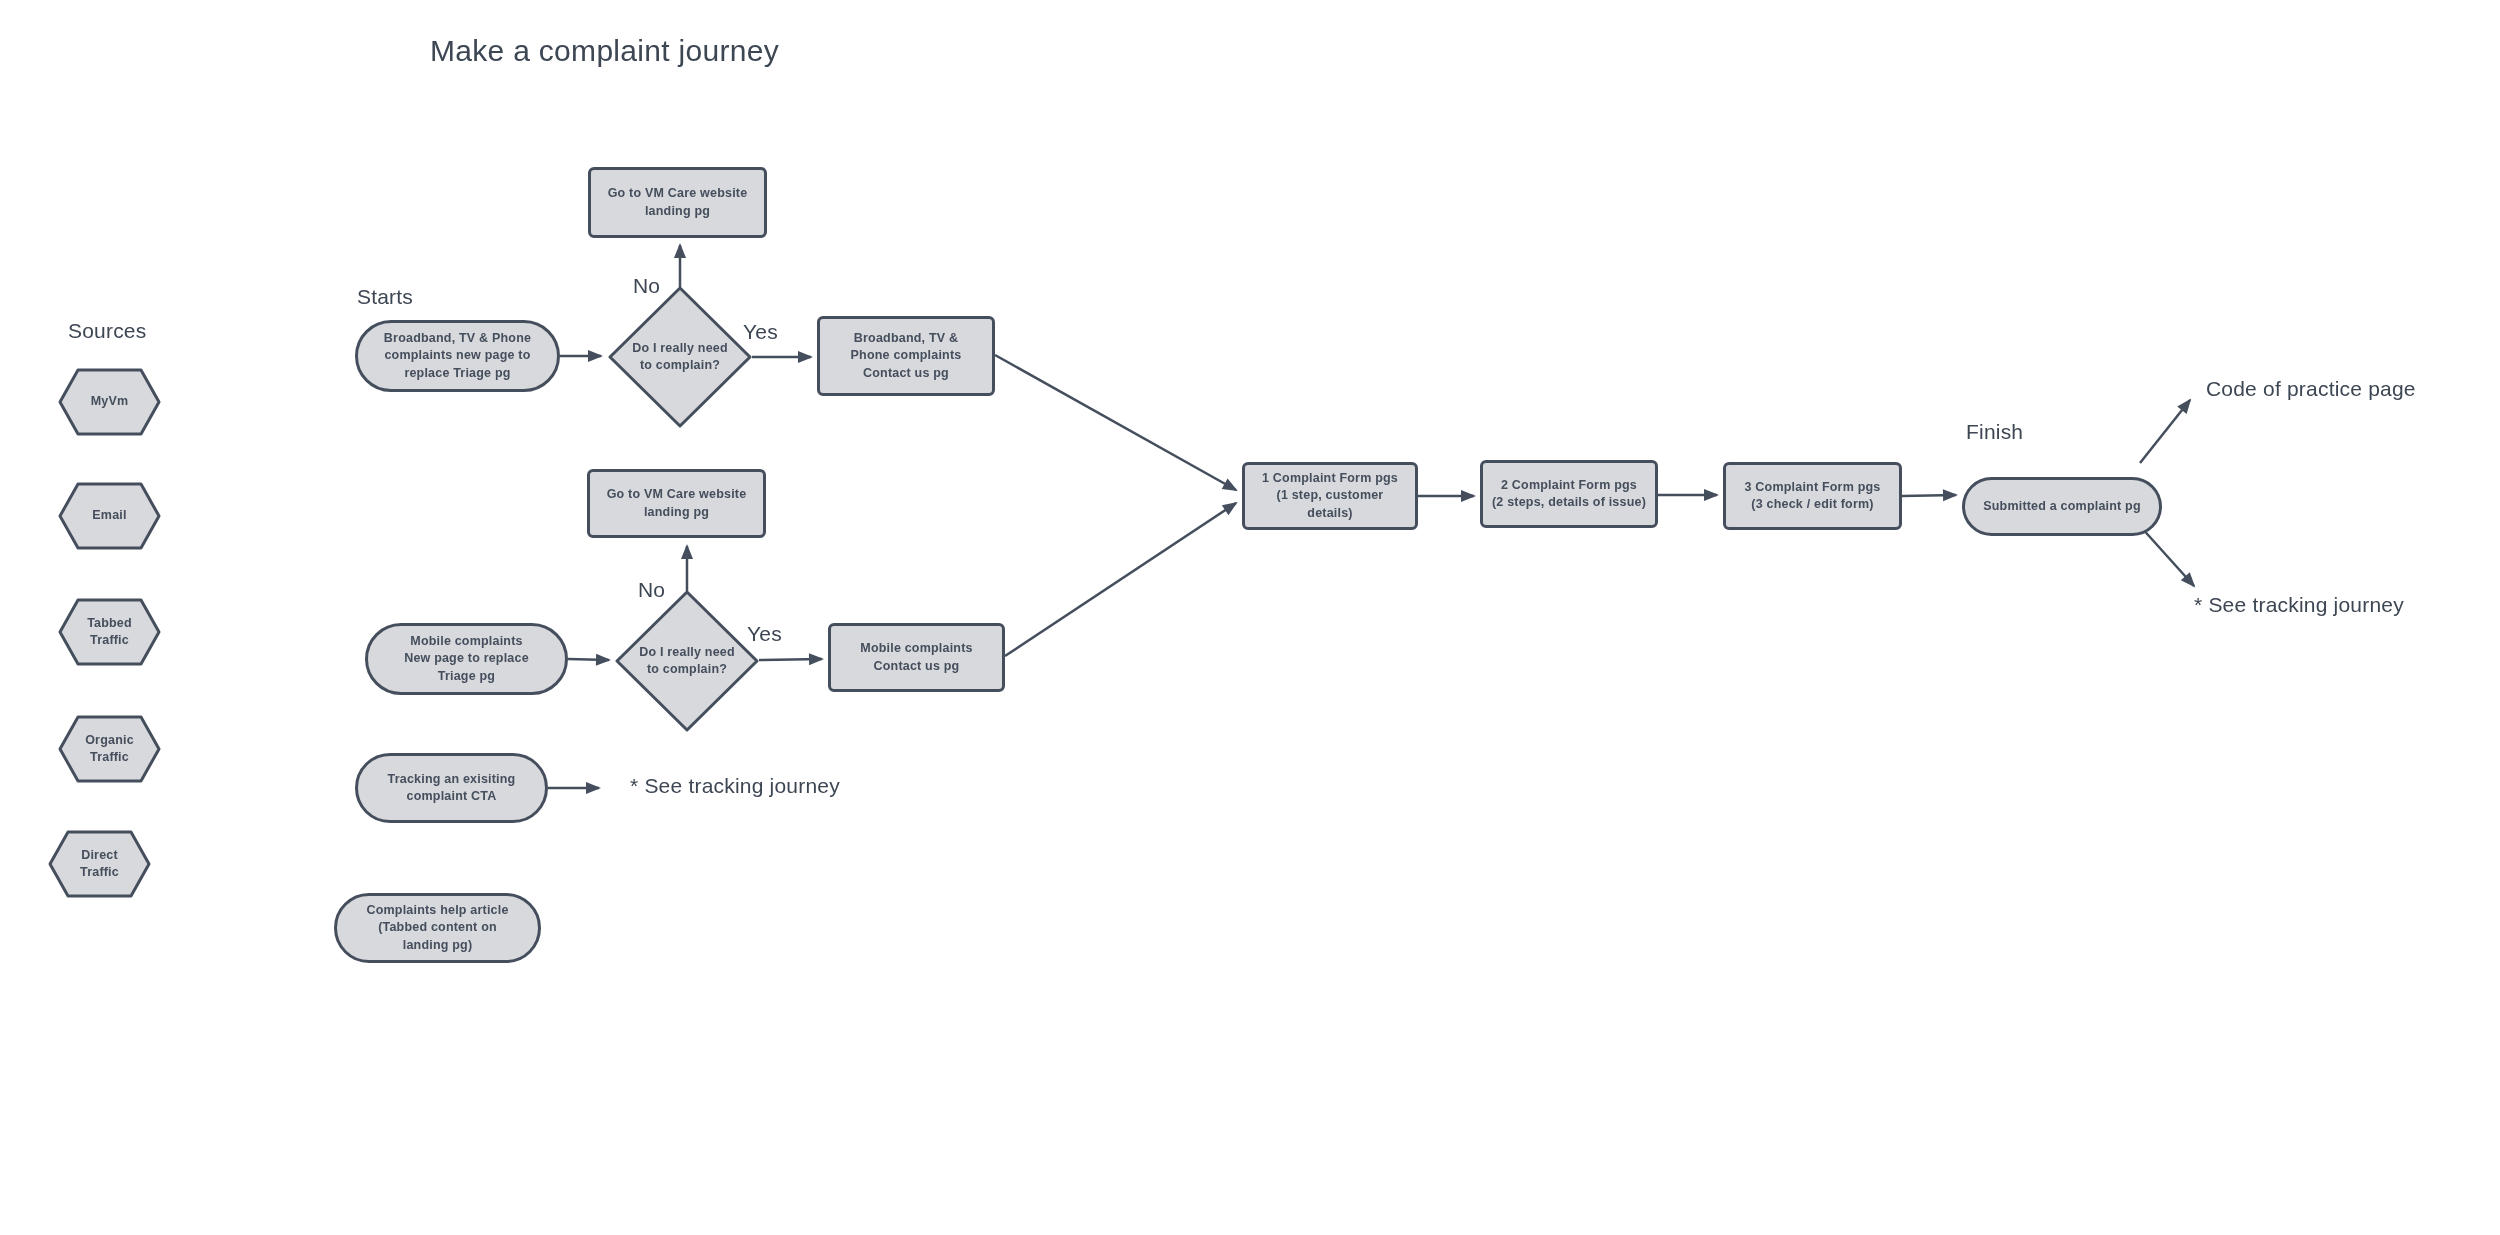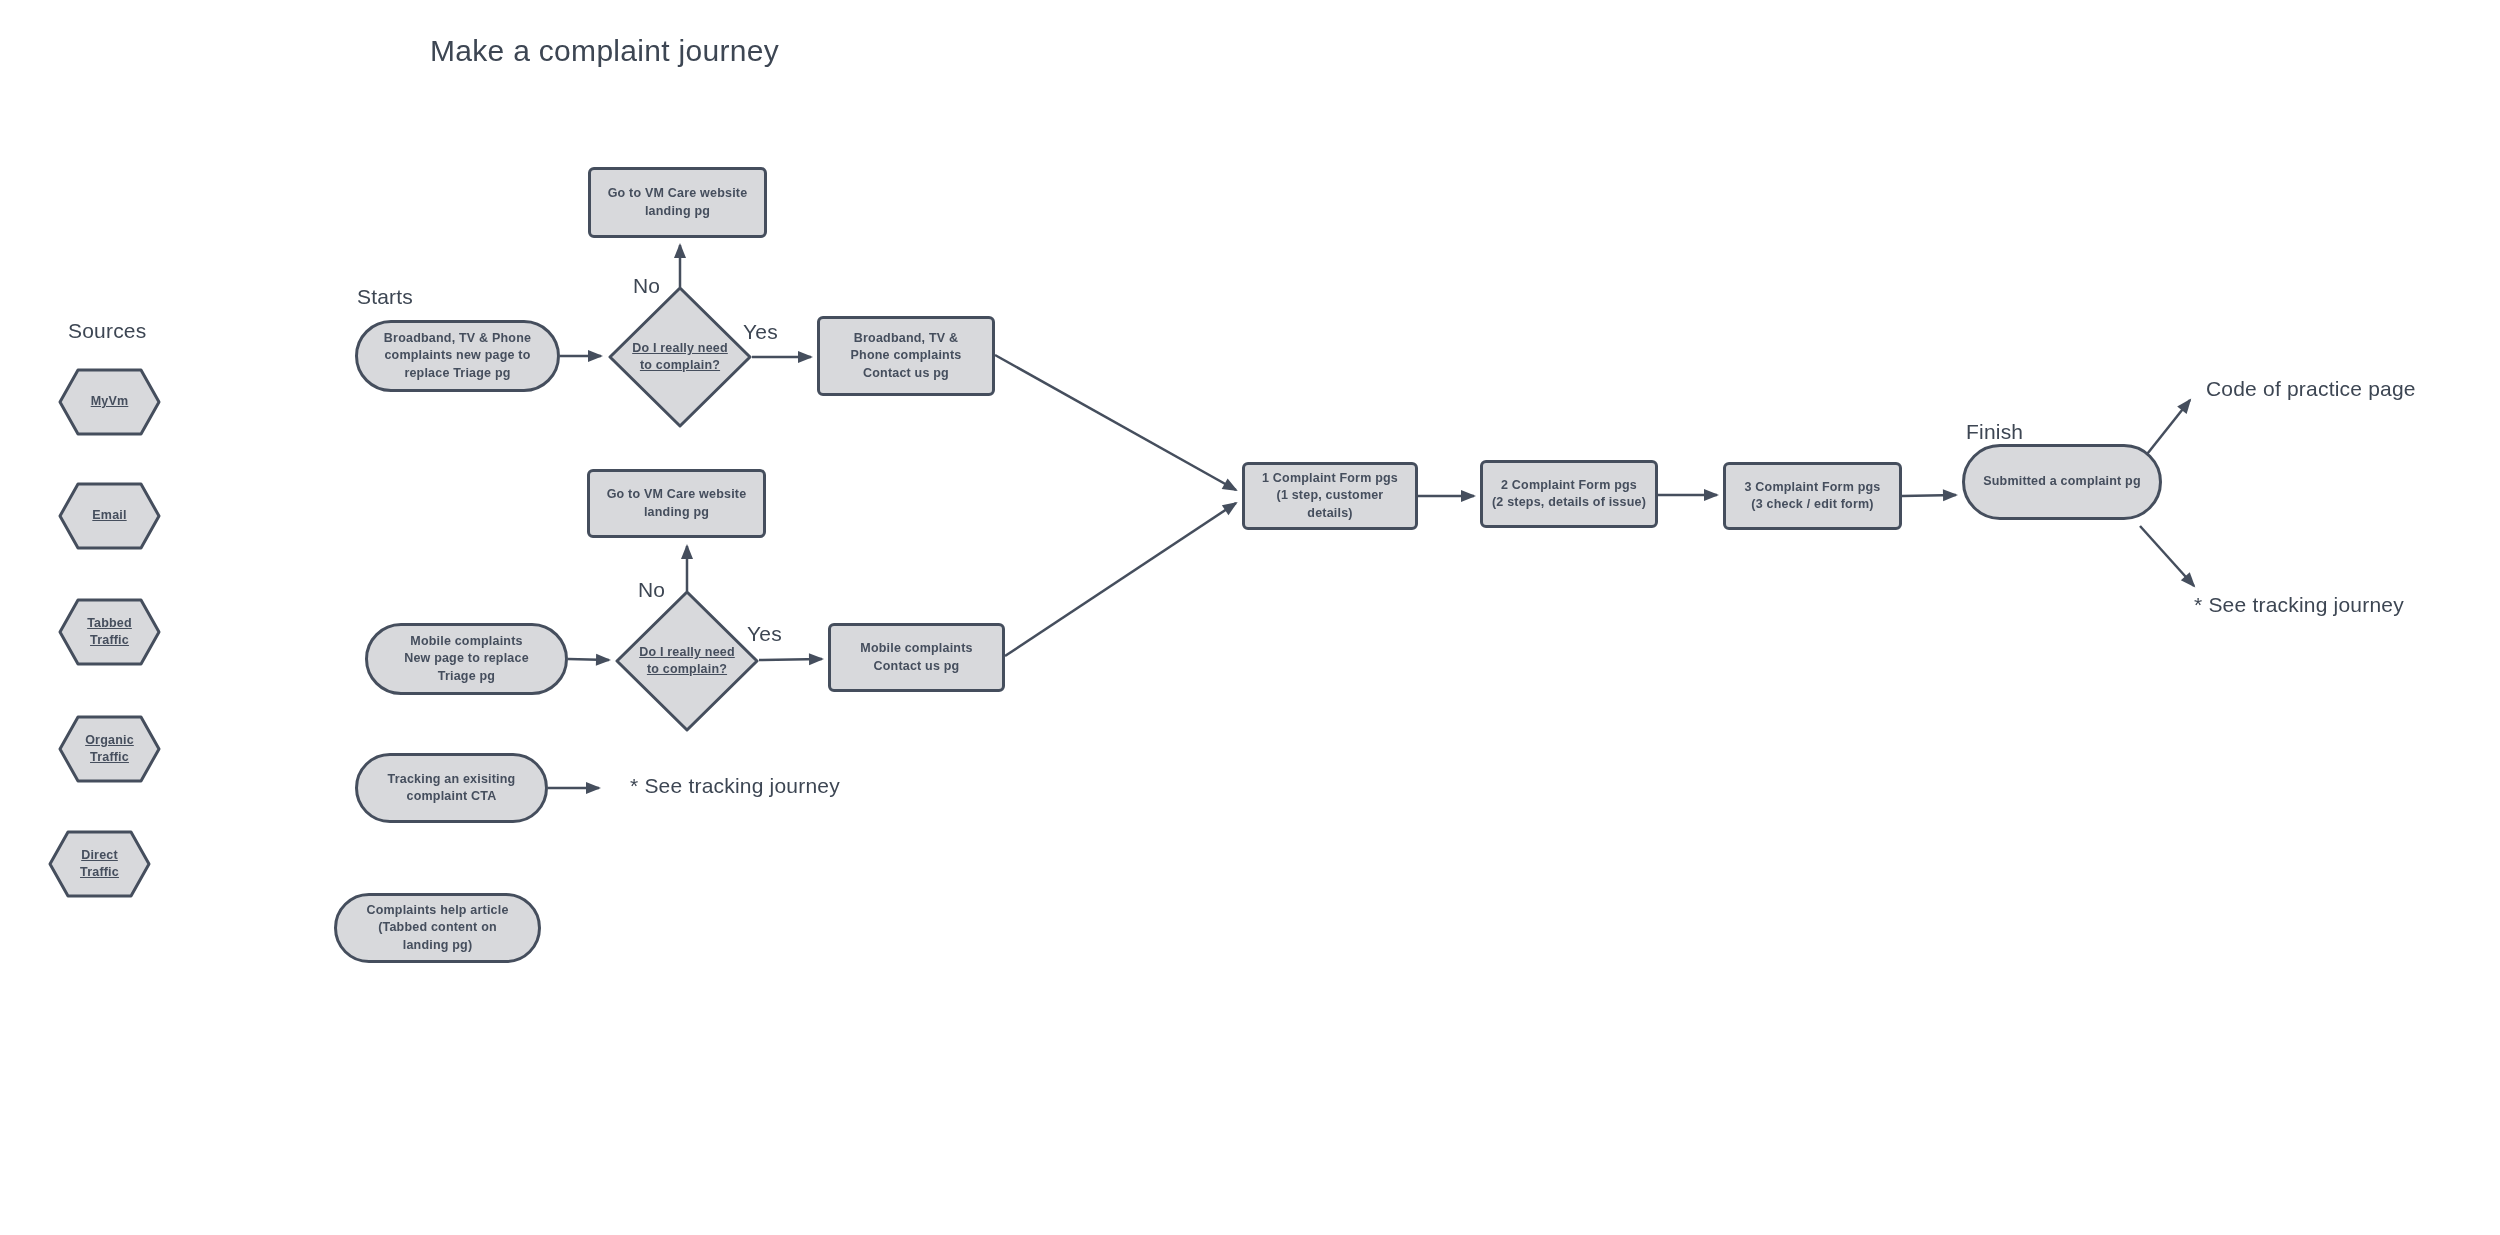--- a/index.html
+++ b/index.html
@@ -28,21 +28,20 @@
   .pill{border-radius:40px;}
   .poly{
     position:absolute;box-sizing:border-box;background:none;border:none;padding:0;
   }
   .poly svg{position:absolute;left:0;top:0;width:100%;height:100%;}
   .poly .node-text{
     position:absolute;inset:0;display:flex;align-items:center;justify-content:center;
     text-align:center;white-space:pre-line;
     font:700 12.5px/1.38 "Liberation Sans",sans-serif;letter-spacing:.2px;
     color:var(--shape-border);
-    text-decoration:underline;
   }
   .biglabel{
     position:absolute;font:400 21px/1.2 "Liberation Sans",sans-serif;
     color:var(--label-text);white-space:nowrap;letter-spacing:.2px;
   }
   .title{
     position:absolute;font:400 30px/1.2 "Liberation Sans",sans-serif;
     color:var(--label-text);white-space:nowrap;letter-spacing:.3px;
   }
   #wires{position:absolute;left:0;top:0;}
@@ -171,21 +170,21 @@
 details)</span>
   </div>
   <div class="node rect" style="left:1480px;top:460px;width:178px;height:68px">
     <span>2 Complaint Form pgs
 (2 steps, details of issue)</span>
   </div>
   <div class="node rect" style="left:1723px;top:462px;width:179px;height:68px">
     <span>3 Complaint Form pgs
 (3 check / edit form)</span>
   </div>
-  <div class="node pill" style="left:1962px;top:444px;width:200px;height:76px">
+  <div class="node pill" style="left:1962px;top:477px;width:200px;height:59px">
     <span>Submitted a complaint pg</span>
   </div>
 
   <div class="node pill" style="left:355px;top:753px;width:193px;height:70px">
     <span>Tracking an exisiting
 complaint CTA</span>
   </div>
   <div class="node pill" style="left:334px;top:893px;width:207px;height:70px">
     <span>Complaints help article
 (Tabbed content on

